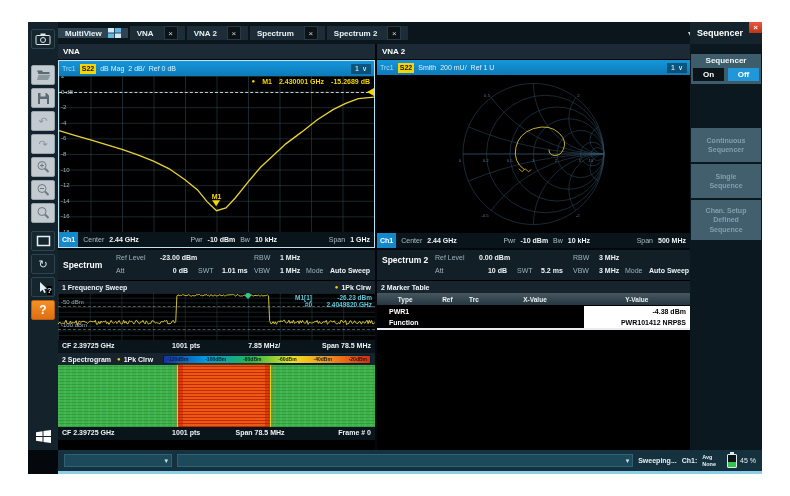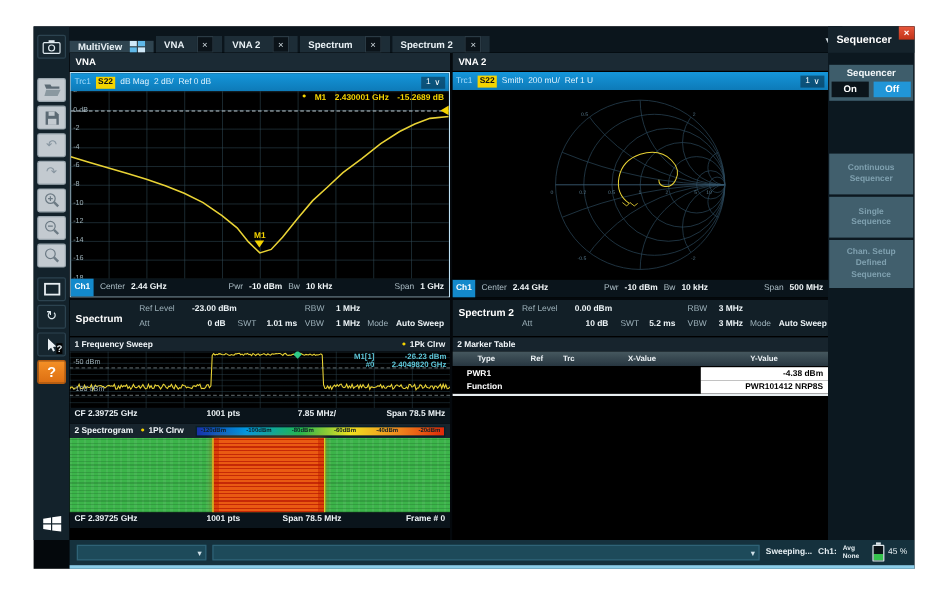--- a/index.html
+++ b/index.html
@@ -18,21 +18,21 @@
   .tbtn.light .glyph{color:#8795a0}
   .tbtn.dark .glyph{color:#dfe9ee}
   .tbtn.orange{background:linear-gradient(#f49026,#dd6f12);border:1px solid #b85c0e}
   .tbtn.orange .glyph{color:#fff;font-weight:bold;font-size:12px}
   .tb-sp{height:13px;flex:none}
   .tbtn.win{margin-top:auto;margin-bottom:4px;background:transparent;border:none}
   .chelp{position:relative}
   .chelp .q{position:absolute;right:2px;bottom:1px;font-size:8px;font-weight:bold;color:#dfe9ee}
 
   
-  .tabbar{position:absolute;left:30px;top:0;right:60px;height:22px;background:#0b151c;display:flex;align-items:flex-end}
+  .tabbar{position:absolute;left:30px;top:0;right:60px;height:22px;background:#0b151c;display:flex;align-items:center}
   .tab{display:flex;align-items:center;padding:0 7px;margin-right:2px;background:#1d2d37;
        font-size:8px;font-weight:bold;color:#e9f1f5;cursor:default}
   .tab.active{background:#2f4450}
   .tab .x{width:12px;height:12px;background:#0b1319;border:1px solid #2a3a44;color:#cfd9de;
           font-size:8px;display:flex;align-items:center;justify-content:center;margin-left:10px;font-weight:normal}
   .tab .mvicon{margin-left:6px}
   .tab-dd{margin-left:auto;align-self:center;padding-right:10px;color:#cfd9de;font-size:8px}
 
   
   .main{position:absolute;left:30px;top:22px;right:72px;bottom:24px;background:#04080c}

